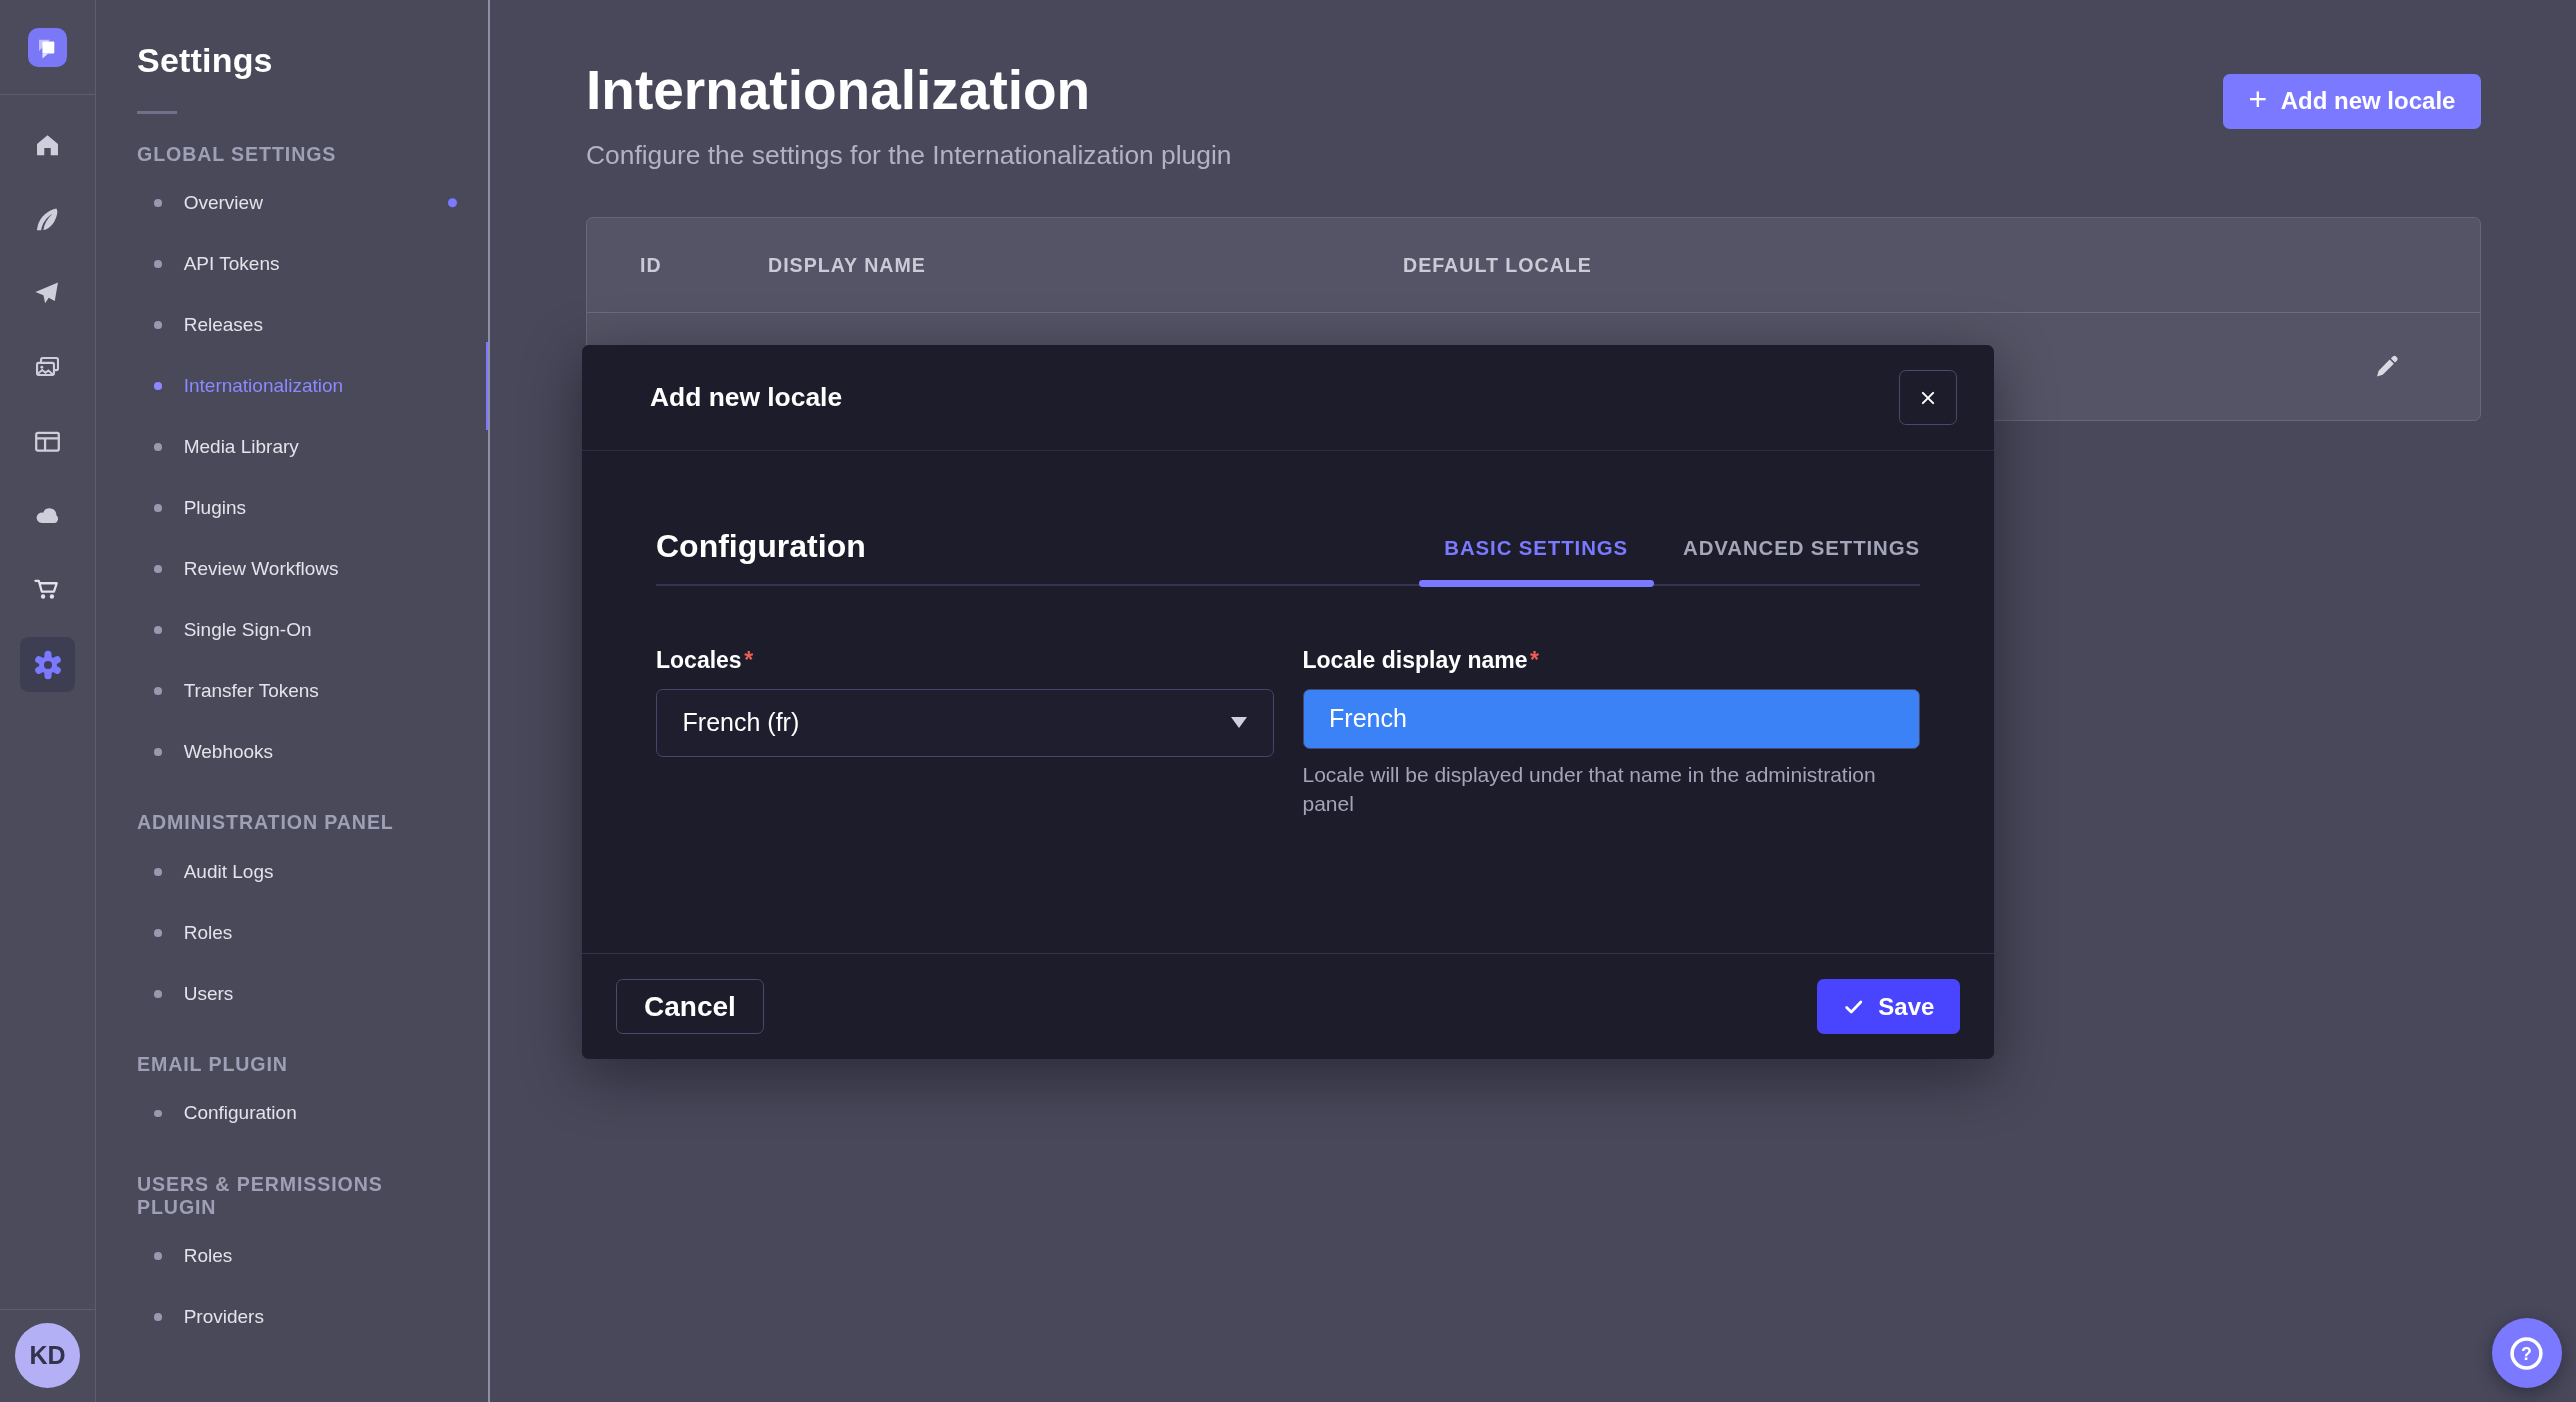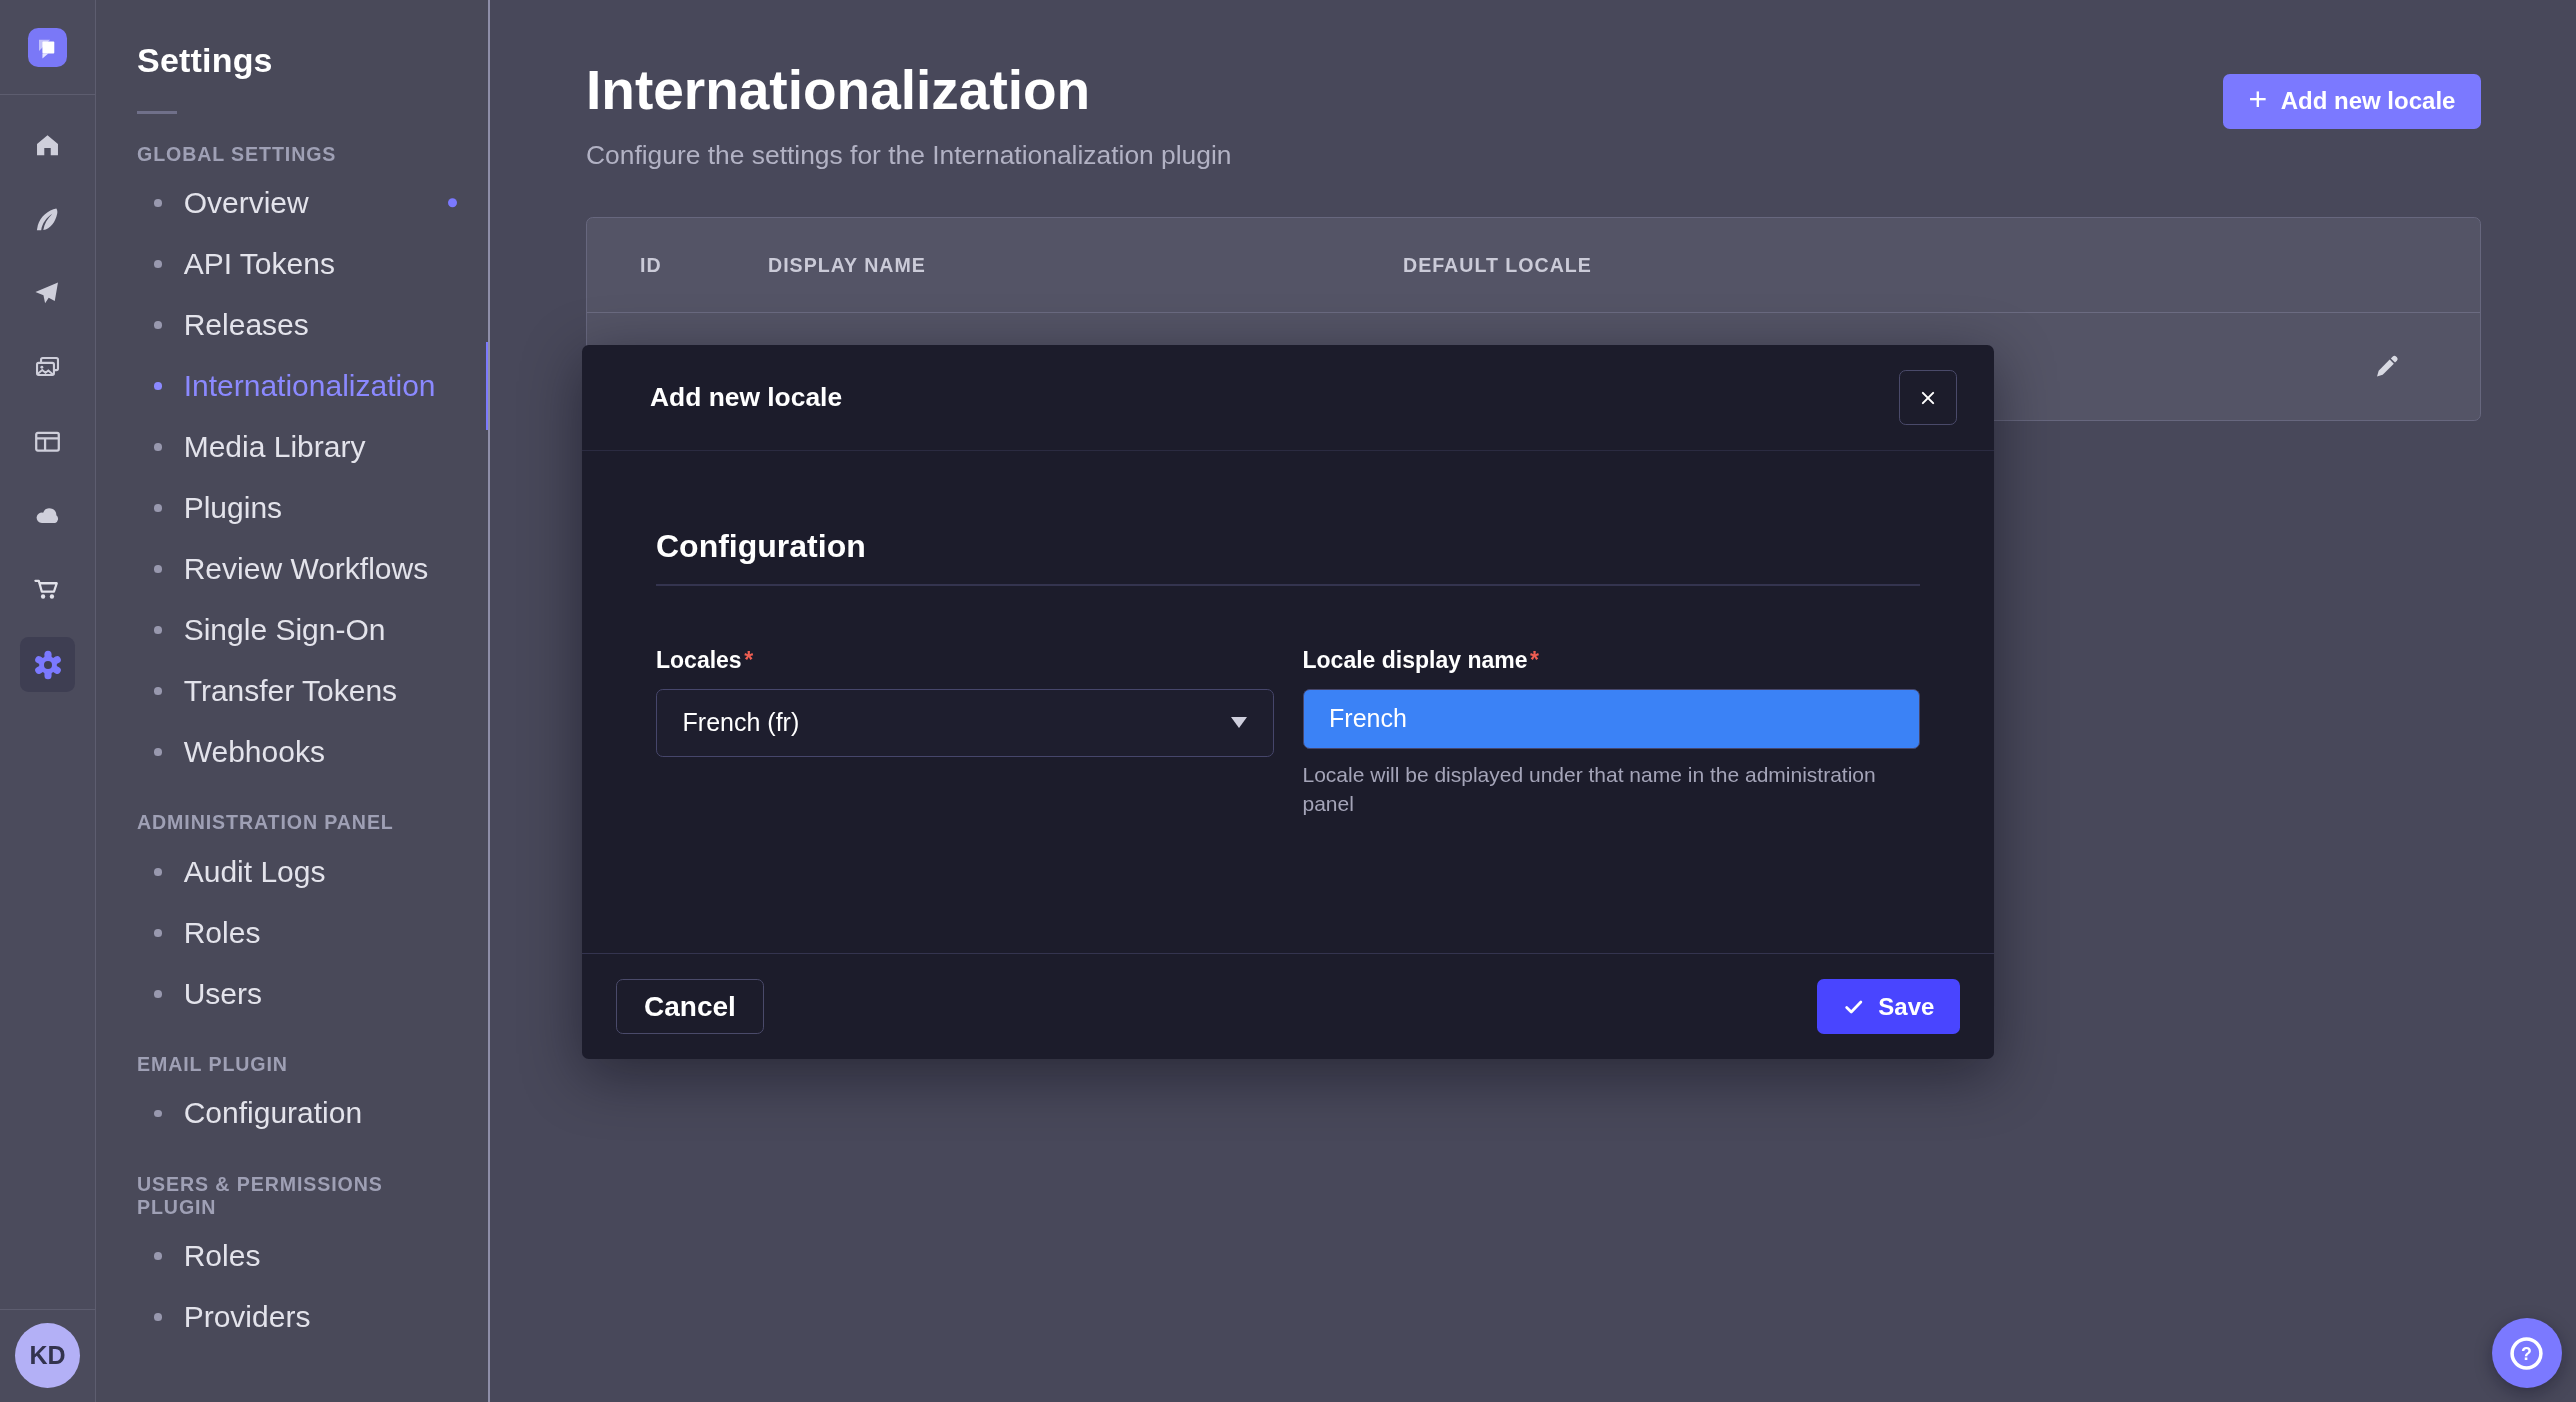--- a/index.html
+++ b/index.html
@@ -61,21 +61,21 @@
   .sb-section { margin-top: 17px; }
   .sb-section-label {
     margin: 29px 41px 6.8px 41px;
     font-size: 19.6px; font-weight: 700; letter-spacing: 0.9px;
     color: #9fa0b5;
   }
   .nav-item {
     position: relative; height: 61px;
     display: flex; align-items: center;
     padding-left: 58px; gap: 22px;
-    font-size: 30px; color: #e3e3eb; cursor: pointer;
+    font-size: 19px; color: #e3e3eb; cursor: pointer;
   }
   .bullet { width: 7.7px; height: 7.7px; border-radius: 50%; background: #9898ae; flex: none; }
   .nav-item.active { color: #8b89ff; }
   .nav-item.active .bullet { background: #8b89ff; }
   .active-indicator {
     position: absolute; right: -2.6px; top: -13.6px; bottom: -13.6px; width: 5.1px;
     background: #7b79ff;
   }
   .notif-dot {
     position: absolute; right: 31px; top: 50%; transform: translateY(-50%);
@@ -408,20 +408,29 @@
     <button class="close-btn">
       <svg width="24" height="24" viewBox="0 0 28 28">
         <path d="M8 8l12 12M20 8L8 20" stroke="#ffffff" stroke-width="2.4" stroke-linecap="round"></path>
       </svg>
     </button>
   </div>
 
   <div class="modal-body">
     <div class="config-row">
       <div class="config-title">Configuration</div>
+      <div class="tabs">
+        <div class="tab active">
+          <span>BASIC SETTINGS</span>
+          <span class="tab-underline"></span>
+        </div>
+        <div class="tab">
+          <span>ADVANCED SETTINGS</span>
+        </div>
+      </div>
     </div>
     <div class="tab-divider"></div>
 
     <div class="form-row">
       <div>
         <div class="field-label">
           <span>Locales</span><span class="req">*</span>
         </div>
         <div class="select-box">
           <span>French (fr)</span>

